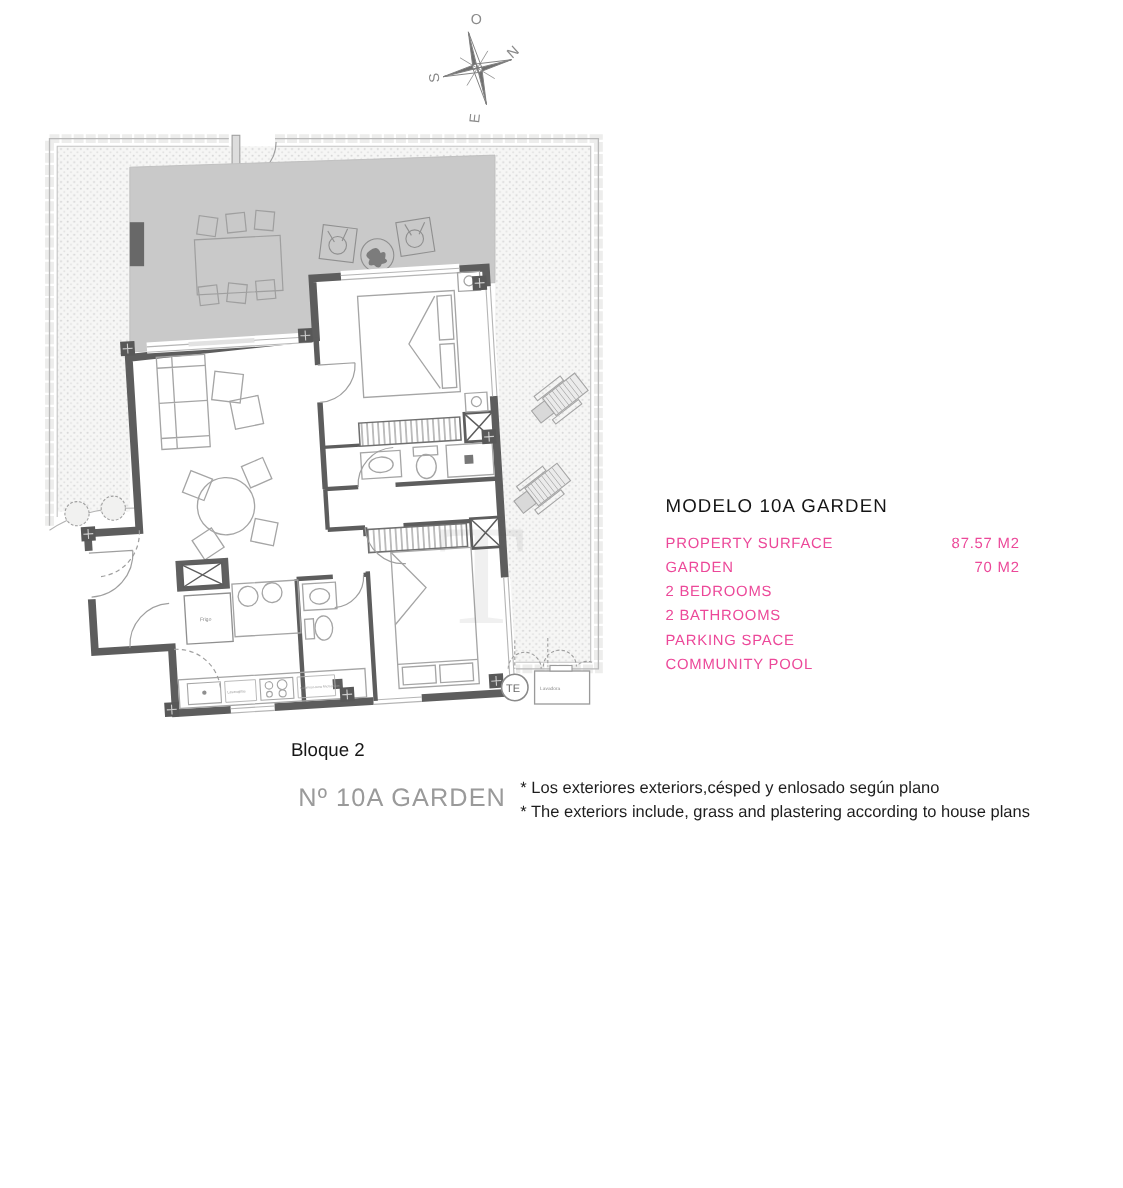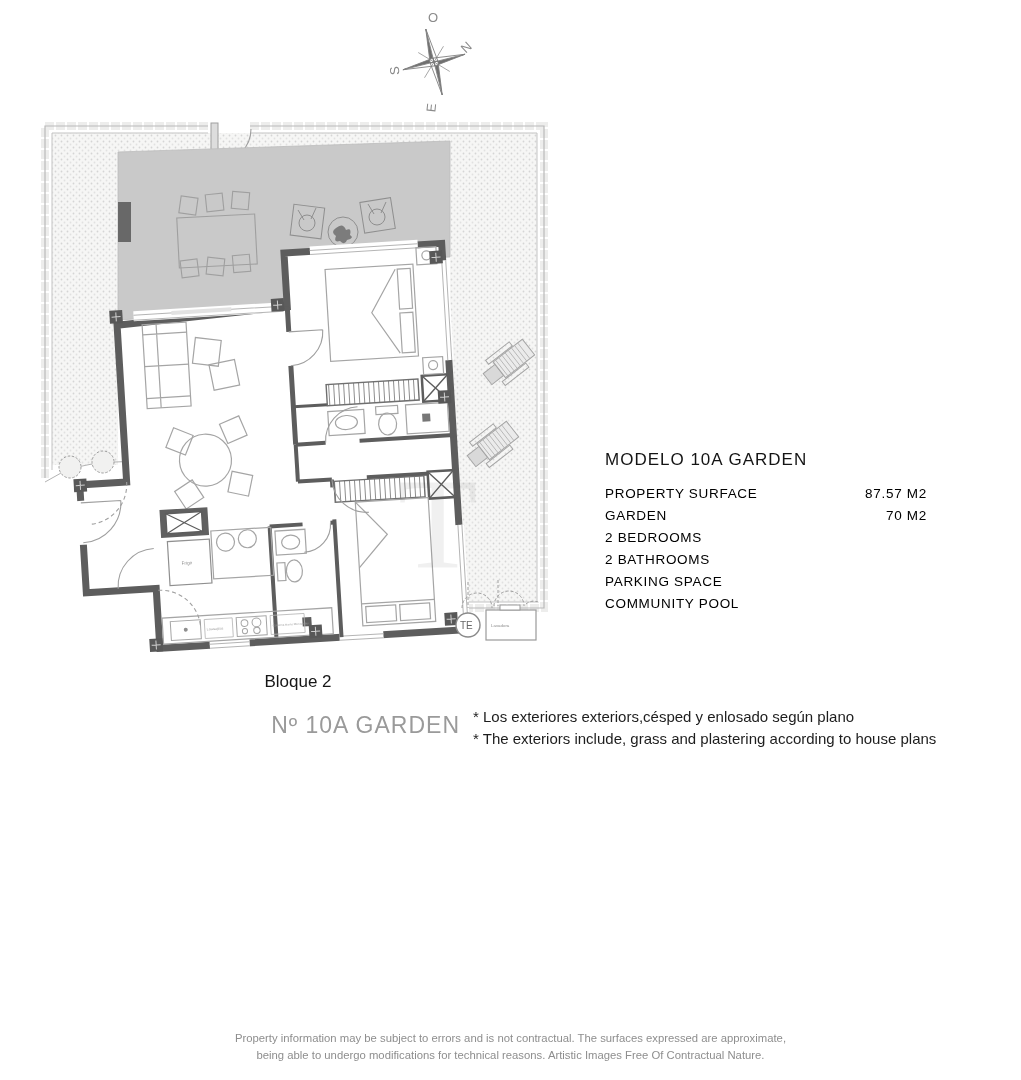--- a/index.html
+++ b/index.html
@@ -3,21 +3,21 @@
 <meta charset="utf-8">
 <style>
   html,body{margin:0;padding:0;background:#ffffff;}
   .page{position:relative;width:1021px;height:1080px;background:#ffffff;overflow:hidden;
         font-family:"Liberation Sans",sans-serif;}
   .abs{position:absolute;}
   
   .details{left:605px;top:450px;width:322px;}
   .details .title{font-size:17px;font-weight:400;letter-spacing:1px;color:#141414;margin:0 0 13px 0;}
   .details .row{display:flex;justify-content:space-between;font-size:13.5px;letter-spacing:.7px;
-                color:#000000;line-height:22px;align-items:center;}
+                color:#ec4899;line-height:22px;align-items:center;}
   
   .bloque{left:188px;top:672px;width:220px;text-align:center;font-size:17px;color:#161616;}
   .unit{left:130px;top:712px;width:330px;text-align:right;font-size:23px;color:#9a9a9a;letter-spacing:1px;}
   
   .footnotes{left:473px;top:706px;width:520px;font-size:15px;color:#1d1d1d;line-height:21.5px;}
   
   .disclaimer{left:0;top:1030px;width:1021px;text-align:center;font-size:11.3px;color:#8e8e8e;line-height:16.5px;}
   
   .watermark{left:398px;top:448px;font-family:"Liberation Serif",serif;font-size:130px;
              color:rgba(90,90,90,0.09);letter-spacing:26px;user-select:none;}
@@ -311,18 +311,14 @@
   </div>
 
   <div class="abs bloque">Bloque 2</div>
   <div class="abs unit">Nº 10A GARDEN</div>
 
   <div class="abs footnotes">
     <div>* Los exteriores exteriors,césped y enlosado según plano</div>
     <div>* The exteriors include, grass and plastering according to house plans</div>
   </div>
 
-  <div class="abs disclaimer">
-    <div>Property information may be subject to errors and is not contractual. The surfaces expressed are approximate,</div>
-    <div>being able to undergo modifications for technical reasons. Artistic Images Free Of Contractual Nature.</div>
-  </div>
 
 </div>
 
 </body></html>

